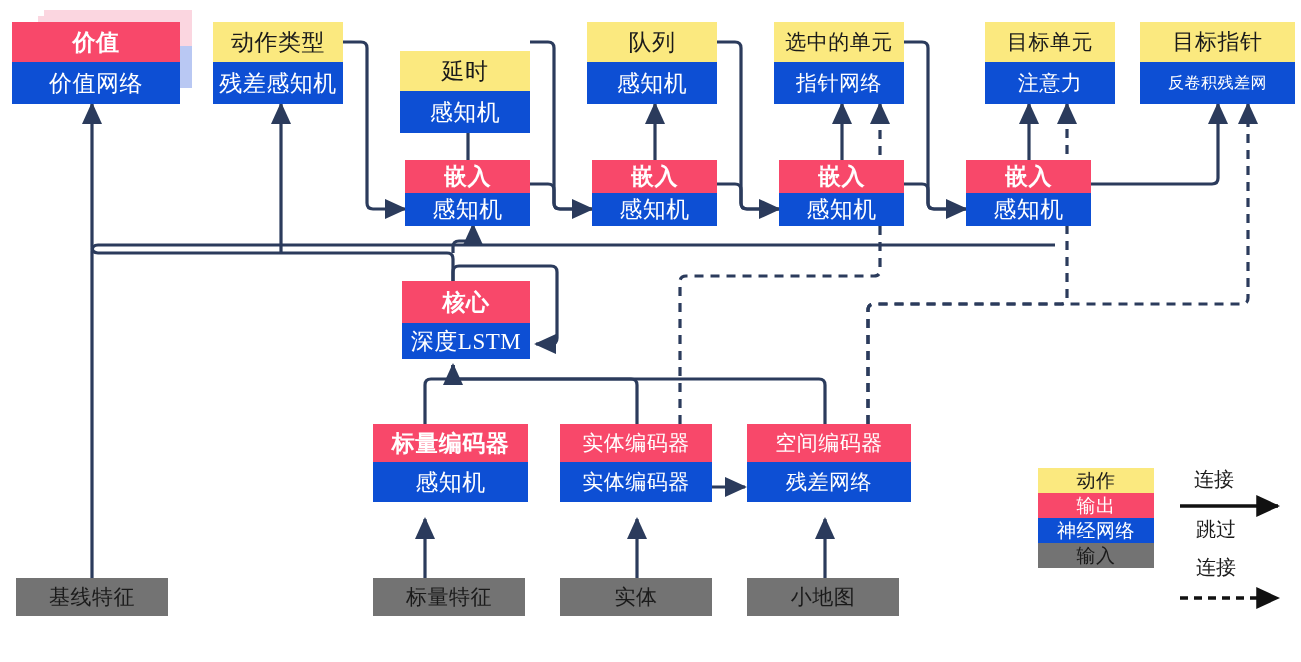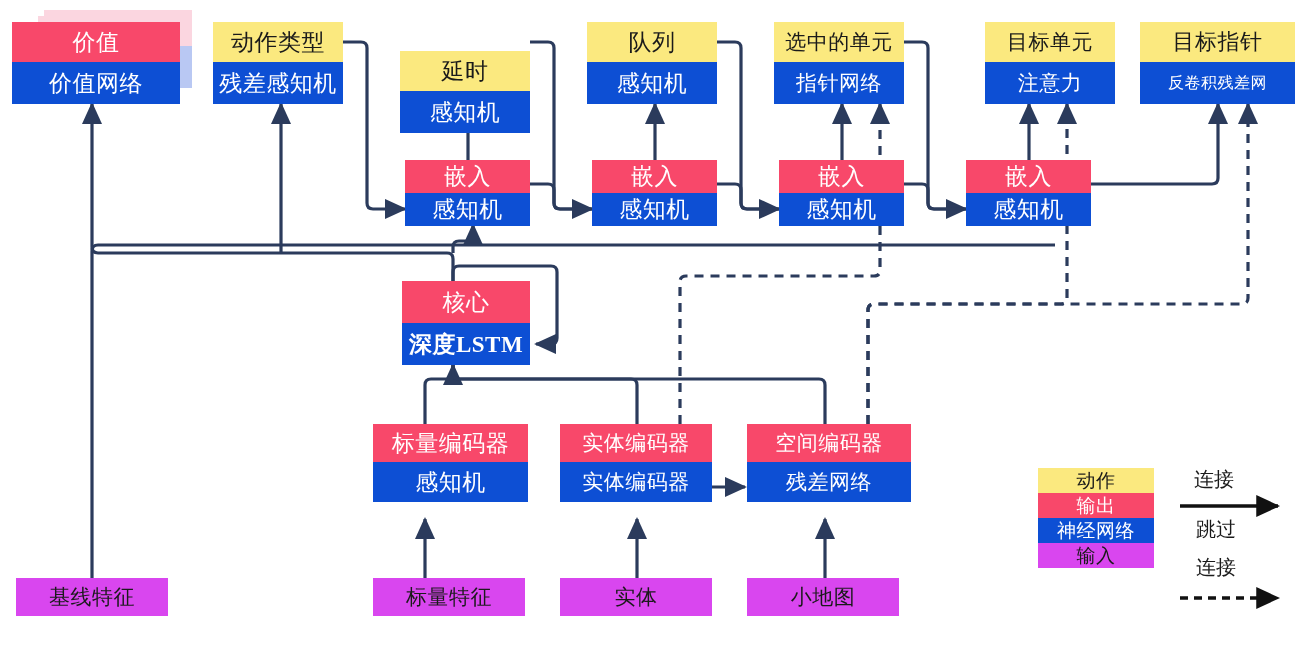--- a/index.html
+++ b/index.html
@@ -7,24 +7,24 @@
   #stage{position:relative;width:1301px;height:662px;background:#fff;overflow:hidden;}
   svg.wires{position:absolute;left:0;top:0;width:1301px;height:662px;pointer-events:none;}
 
   
   .node{position:absolute;box-sizing:border-box;display:flex;flex-direction:column;}
   .cell{display:flex;align-items:center;justify-content:center;box-sizing:border-box;
         white-space:nowrap;letter-spacing:.5px;line-height:1;}
   .c-action{background:#fbe97f;color:#1a1a1a;}
   .c-output{background:#f8486a;color:#ffffff;}
   .c-net{background:#0d4fd4;color:#ffffff;}
-  .c-input{background:#d946ef;color:#1a1a1a;}
+  .c-input{background:#737373;color:#1a1a1a;}
   .ghost{position:absolute;box-sizing:border-box;}
 
-  .lbl-out{font-size:23px;}
+  .lbl-out{font-size:23px;font-weight:bold;}
   .lbl-act{font-size:23px;}
   .lbl-net{font-size:23px;}
   .lbl-in{font-size:21px;}
   .sm .cell{font-size:21px;}
   .xs .cell{font-size:16px;}
 
   
   #legend{position:absolute;left:1038px;top:468px;width:116px;}
   #legend .cell{height:25px;font-size:19px;}
   #legend-lines{position:absolute;left:1178px;top:466px;width:118px;height:146px;}
@@ -146,21 +146,21 @@
     <div class="cell c-output lbl-out" style="height:33px;">嵌入</div>
     <div class="cell c-net lbl-net" style="height:33px;">感知机</div>
   </div>
   <div class="node" style="left:966px;top:160px;width:125px;">
     <div class="cell c-output lbl-out" style="height:33px;">嵌入</div>
     <div class="cell c-net lbl-net" style="height:33px;">感知机</div>
   </div>
 
   <div class="node" style="left:375px;top:281px;width:155px;padding-left:27px;">
     <div class="cell c-output lbl-out" style="height:42px;">核心</div>
-    <div class="cell c-net lbl-net" style="height:42px;font-weight:bold;">深度LSTM</div>
+    <div class="cell c-net lbl-net" style="height:36px;">深度LSTM</div>
   </div>
 
   <div class="node" style="left:373px;top:424px;width:155px;">
     <div class="cell c-output lbl-out" style="height:38px;">标量编码器</div>
     <div class="cell c-net lbl-net" style="height:40px;">感知机</div>
   </div>
   <div class="node sm" style="left:560px;top:424px;width:152px;">
     <div class="cell c-output" style="height:38px;">实体编码器</div>
     <div class="cell c-net" style="height:40px;">实体编码器</div>
   </div>

